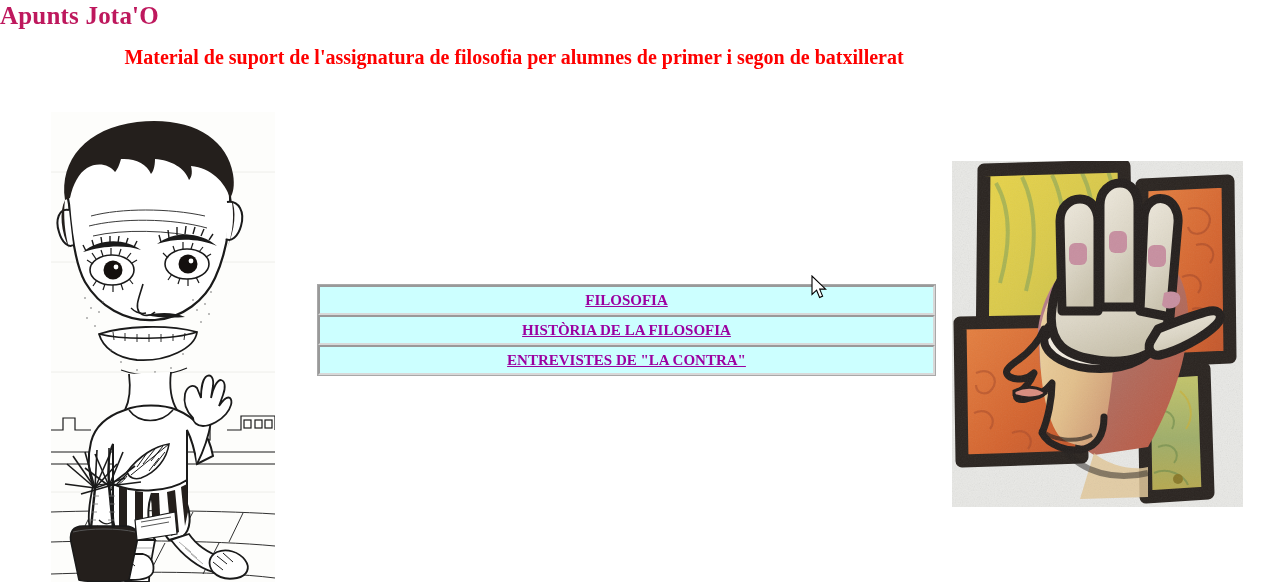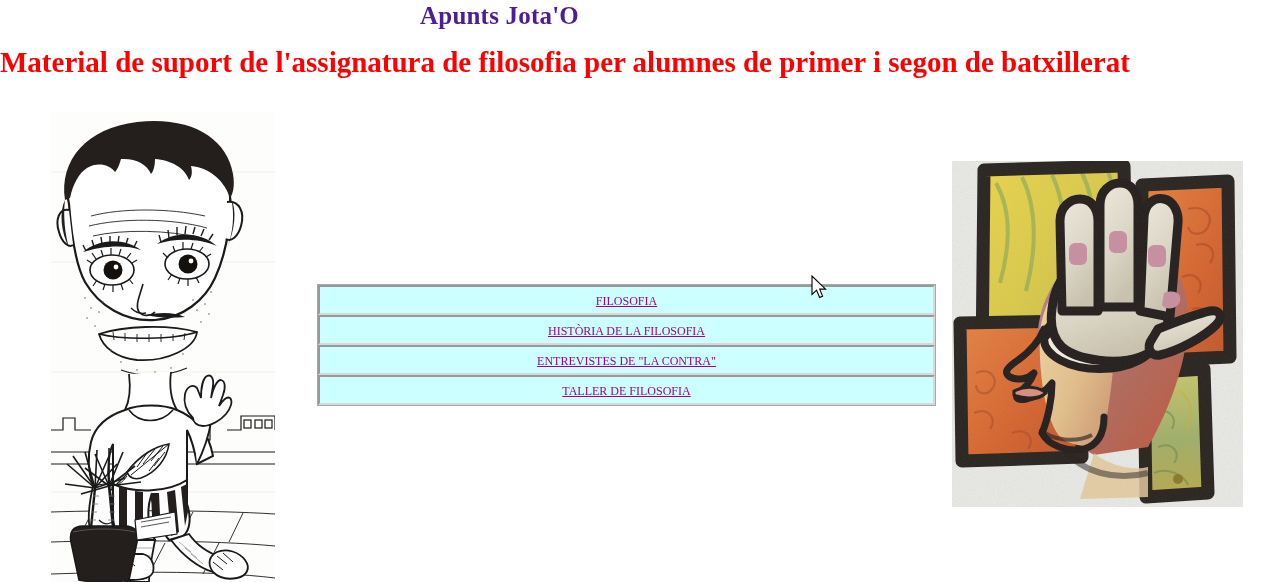--- a/index.html
+++ b/index.html
@@ -15,34 +15,33 @@
     overflow: hidden;
     font-family: "Liberation Serif", "DejaVu Serif", serif;
   }
 
   
   .page-title {
     position: absolute;
     left: 0;
     top: 2px;
     width: 999px;
-    text-align: center;
     font-size: 25px;
     font-weight: bold;
-    color: #4c1d95;
+    color: #be185d;
     letter-spacing: 0.2px;
     white-space: nowrap;
   }
   .page-subtitle {
     position: absolute;
     left: 0;
     top: 46px;
     width: 1028px;
     text-align: center;
-    font-size: 29px;
+    font-size: 20px;
     font-weight: bold;
     color: #fe0000;
     white-space: nowrap;
   }
 
   
   .left-illustration {
     position: absolute;
     left: 51px;
     top: 112px;
@@ -87,22 +86,22 @@
     border-right: 2px solid #d8d8d8;
     border-bottom: 2px solid #d8d8d8;
     height: 24px;
     text-align: center;
     vertical-align: middle;
     padding: 1px 2px;
   }
   table.menu-table a {
     color: #9b00a0;
     text-decoration: underline;
-    font-weight: normal;
-    font-size: 12px;
+    font-weight: bold;
+    font-size: 15px;
     font-family: "Liberation Serif", "DejaVu Serif", serif;
     white-space: nowrap;
   }
 
   
   .mouse-cursor {
     position: absolute;
     left: 811px;
     top: 275px;
     width: 18px;
@@ -542,25 +541,20 @@
       <tr>
         <td>
           <a href="#">HISTÒRIA DE LA FILOSOFIA</a>
         </td>
       </tr>
       <tr>
         <td>
           <a href="#">ENTREVISTES DE "LA CONTRA"</a>
         </td>
       </tr>
-      <tr>
-        <td>
-          <a href="#">TALLER DE FILOSOFIA</a>
-        </td>
-      </tr>
     </tbody>
   </table>
 </div>
 
 <div class="mouse-cursor">
   <svg width="18" height="26" viewBox="0 0 18 26" xmlns="http://www.w3.org/2000/svg">
     <path d="M1 1 L1 19.5 L5.6 15.2 L8.6 22.4 L11.6 21.1 L8.7 14.1 L14.6 14.1 Z" fill="#ffffff" stroke="#000000" stroke-width="1.1" stroke-linejoin="miter"></path>
   </svg>
 </div>
 

